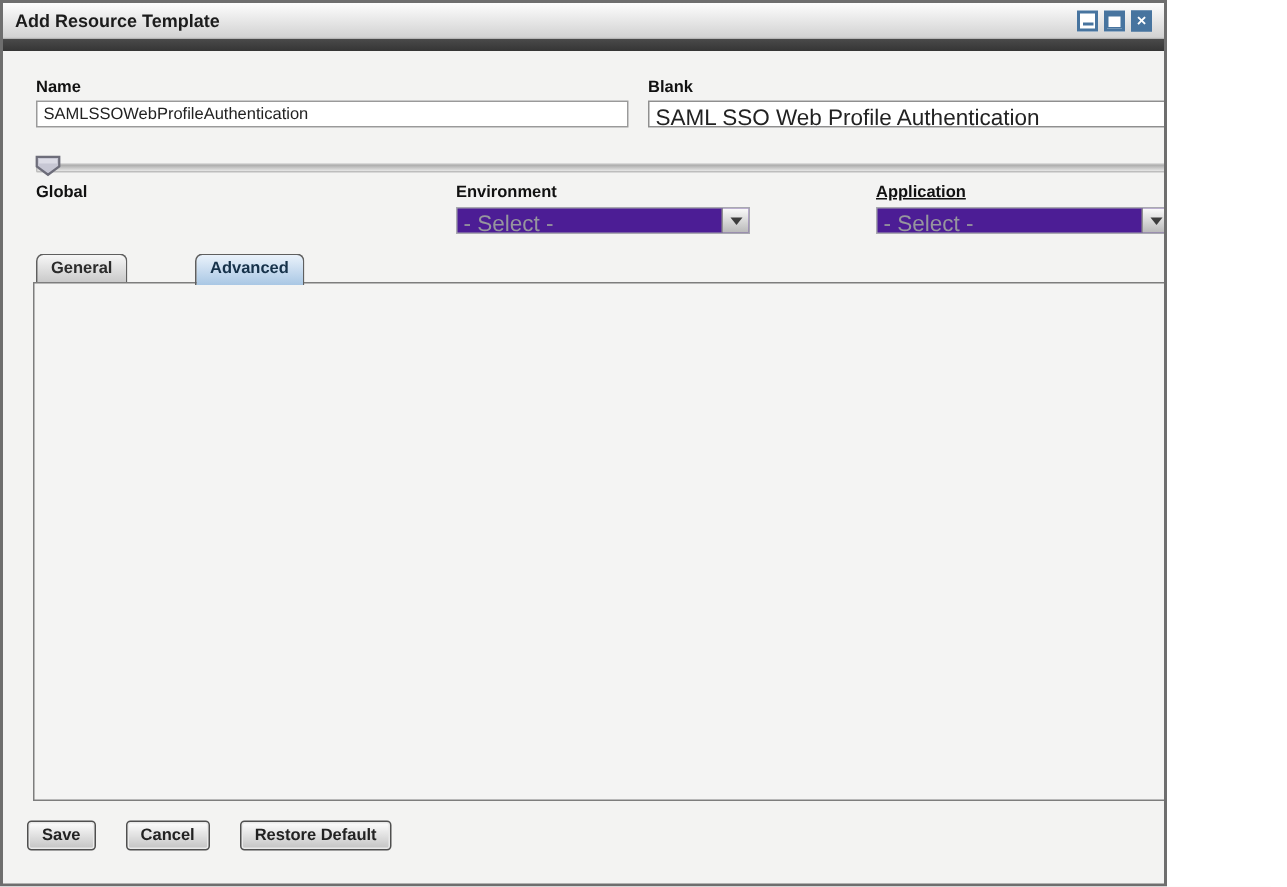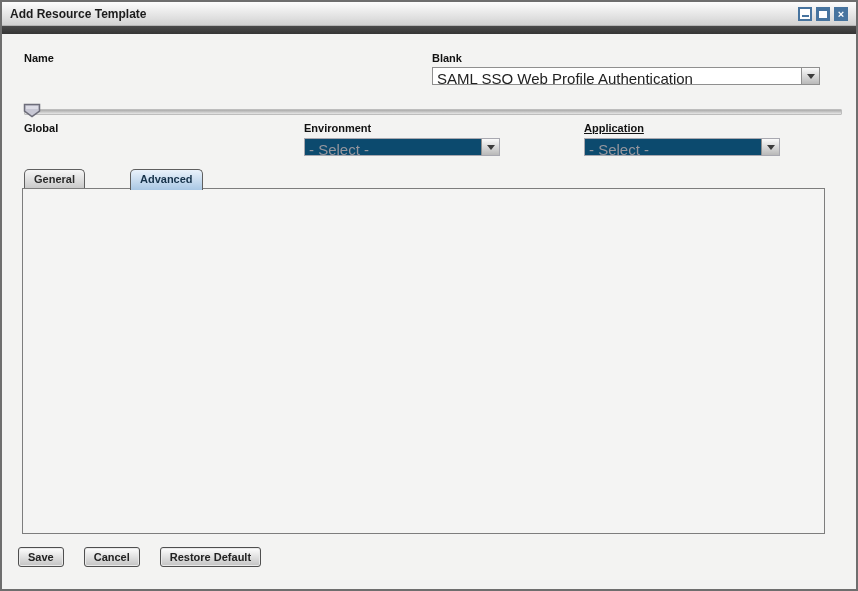--- a/index.html
+++ b/index.html
@@ -1,19 +1,19 @@
 <!DOCTYPE html>
 <html><head>
 <meta charset="utf-8">
 <style>
   * { box-sizing: border-box; }
   html, body { margin: 0; padding: 0; background: #ffffff; }
   .window {
     position: relative;
-    width: 858px; height: 591px;
+    width: 778px; height: 591px;
     border: 2px solid #6e6e6e;
     background: #f3f3f2;
     font-family: "Liberation Sans", sans-serif;
     overflow: hidden;
   }
   
   .titlebar {
     position: absolute; left: 0; top: 0; right: 0; height: 24px;
     background: linear-gradient(#fdfdfd, #d2d2d2);
     border-bottom: 1px solid #b5b5b5;
@@ -48,21 +48,21 @@
   .combo .arrow {
     width: 18px; border-left: 1px solid #8f8f8f;
     background: linear-gradient(#fafafa, #b9b9b9);
     display: flex; align-items: center; justify-content: center;
   }
   .combo .arrow::after {
     content: ""; width: 0; height: 0;
     border-left: 4px solid transparent; border-right: 4px solid transparent;
     border-top: 5px solid #3c3c3c;
   }
-  .combo.disabled { background: #0c4a6e; border-color: #a8a8b0; }
+  .combo.disabled { background: #4c1d95; border-color: #a8a8b0; }
   .combo.disabled .val { color: #96969e; }
   
   .slider-track {
     position: absolute; left: 22px; top: 107px; width: 818px; height: 6px;
     background: linear-gradient(#ababab, #e6e6e6);
     border: 1px solid #bdbdbd; border-radius: 1px;
   }
   .slider-handle { position: absolute; left: 21px; top: 101px; width: 18px; height: 15px; }
   
   .tab {
@@ -111,20 +111,21 @@
     <span class="title">Add Resource Template</span>
     <span class="win-controls">
       <span class="win-btn min"></span>
       <span class="win-btn max"></span>
       <span class="win-btn close">×</span>
     </span>
   </div>
   <div class="darkstrip"></div>
 
   <div class="lbl" style="left:22px; top:50px;">Name</div>
+  <input class="txt" style="left: 22px; top: 65px; width: 395px;" value="SAMLSSOWebProfileAuthentication">
 
   <div class="lbl" style="left:430px; top:50px;">Blank</div>
   <div class="combo" style="left:430px; top:65px; width:388px;">
     <span class="val">SAML SSO Web Profile Authentication</span>
     <span class="arrow"></span>
   </div>
 
   <div class="slider-track"></div>
   <div class="slider-handle">
     <svg width="18" height="15" viewBox="0 0 18 15">

